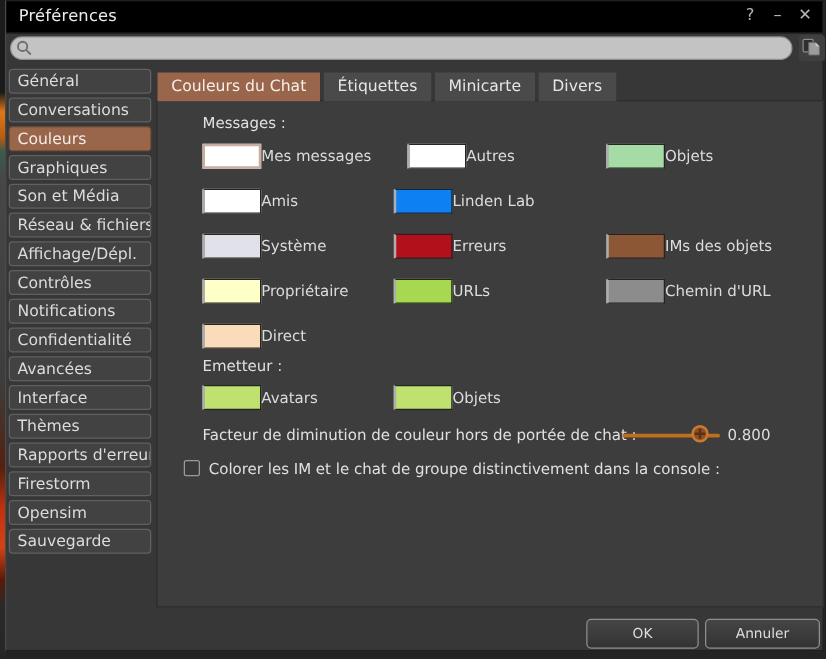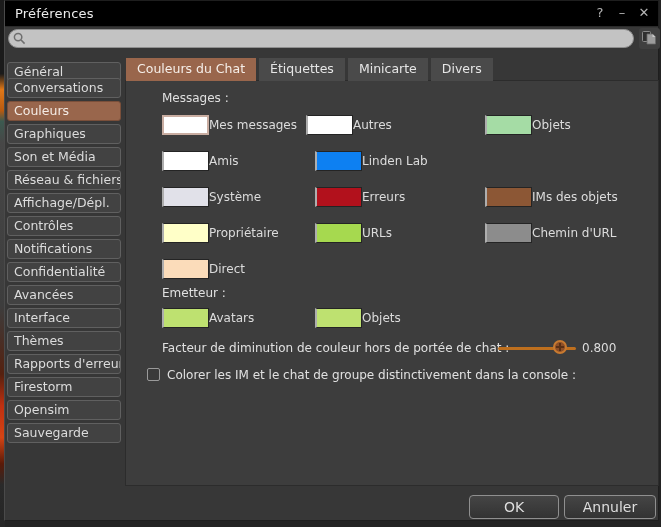--- a/index.html
+++ b/index.html
@@ -65,21 +65,21 @@
   .slider-thumb::after { top:1px; bottom:1px; left:4px; width:2px; }
   .slider-value { position:absolute; left:456px; top:260px; font-size:12px; color:#dcdcdc; }
 
   
   .cb-box { position:absolute; left:21px; top:287px; width:13px; height:13px; background:#3a3a3a;
     border:1px solid #9a9a9a; border-radius:2px; cursor:pointer; }
   .cb-label { position:absolute; left:41px; top:287px; font-size:12px; color:#e0e0e0; }
 
   
   .btn { position:absolute; top:494px; height:24px; background:linear-gradient(180deg,#454545,#333333);
-    border:1px solid #8f8f8f; border-radius:4px; color:#dedede; font-size:14px;
+    border:1px solid #8f8f8f; border-radius:4px; color:#dedede; font-size:11px;
     text-align:center; line-height:22px; cursor:pointer; }
   .btn-ok { left:464px; width:90px; }
   .btn-cancel { left:559px; width:92px; }
 </style>
 </head>
 <body>
 
 <div class="bg-strip"></div>
 
 <div class="window">
@@ -101,21 +101,21 @@
   </div>
   <div class="copy-btn">
     <svg width="16" height="16" viewBox="0 0 16 16">
       <rect x="1.5" y="1.5" width="8" height="10" rx="1" fill="#2f2f2f" stroke="#8a8a8a" stroke-width="1"></rect>
       <path d="M6 4 h5.5 l3 3 v7 h-8.5 z" fill="#9c9c9c" stroke="#6a6a6a" stroke-width="0.8"></path>
       <path d="M11.5 4 v3 h3 z" fill="#c9c9c9"></path>
     </svg>
   </div>
 
   <div class="sidebar" id="sidebar">
-      <div class="side-btn" style="top: 7px;">Général</div>
+      <div class="side-btn" style="top: 0px;">Général</div>
       <div class="side-btn" style="top: 23px;">Conversations</div>
       <div class="side-btn selected" style="top: 46px;">Couleurs</div>
       <div class="side-btn" style="top: 69px;">Graphiques</div>
       <div class="side-btn" style="top: 92px;">Son et Média</div>
       <div class="side-btn" style="top: 115px;">Réseau &amp; fichiers</div>
       <div class="side-btn" style="top: 138px;">Affichage/Dépl.</div>
       <div class="side-btn" style="top: 161px;">Contrôles</div>
       <div class="side-btn" style="top: 184px;">Notifications</div>
       <div class="side-btn" style="top: 207px;">Confidentialité</div>
       <div class="side-btn" style="top: 230px;">Avancées</div>
@@ -153,21 +153,21 @@
         <span class="swatch-label">Système</span>
       </div>
       <div class="swatch-item" style="left: 36px; top: 142px;">
         <div class="swatch" style="background: rgb(255, 255, 200);"></div>
         <span class="swatch-label">Propriétaire</span>
       </div>
       <div class="swatch-item" style="left: 36px; top: 178px;">
         <div class="swatch" style="background: rgb(251, 220, 186);"></div>
         <span class="swatch-label">Direct</span>
       </div>
-      <div class="swatch-item" style="left: 180px; top: 34px;">
+      <div class="swatch-item" style="left: 200px; top: 34px;">
         <div class="swatch" style="background: rgb(255, 255, 255);"></div>
         <span class="swatch-label">Autres</span>
       </div>
       <div class="swatch-item" style="left: 189px; top: 70px;">
         <div class="swatch" style="background: rgb(13, 128, 242);"></div>
         <span class="swatch-label">Linden Lab</span>
       </div>
       <div class="swatch-item" style="left: 189px; top: 106px;">
         <div class="swatch" style="background: rgb(178, 17, 28);"></div>
         <span class="swatch-label">Erreurs</span>

